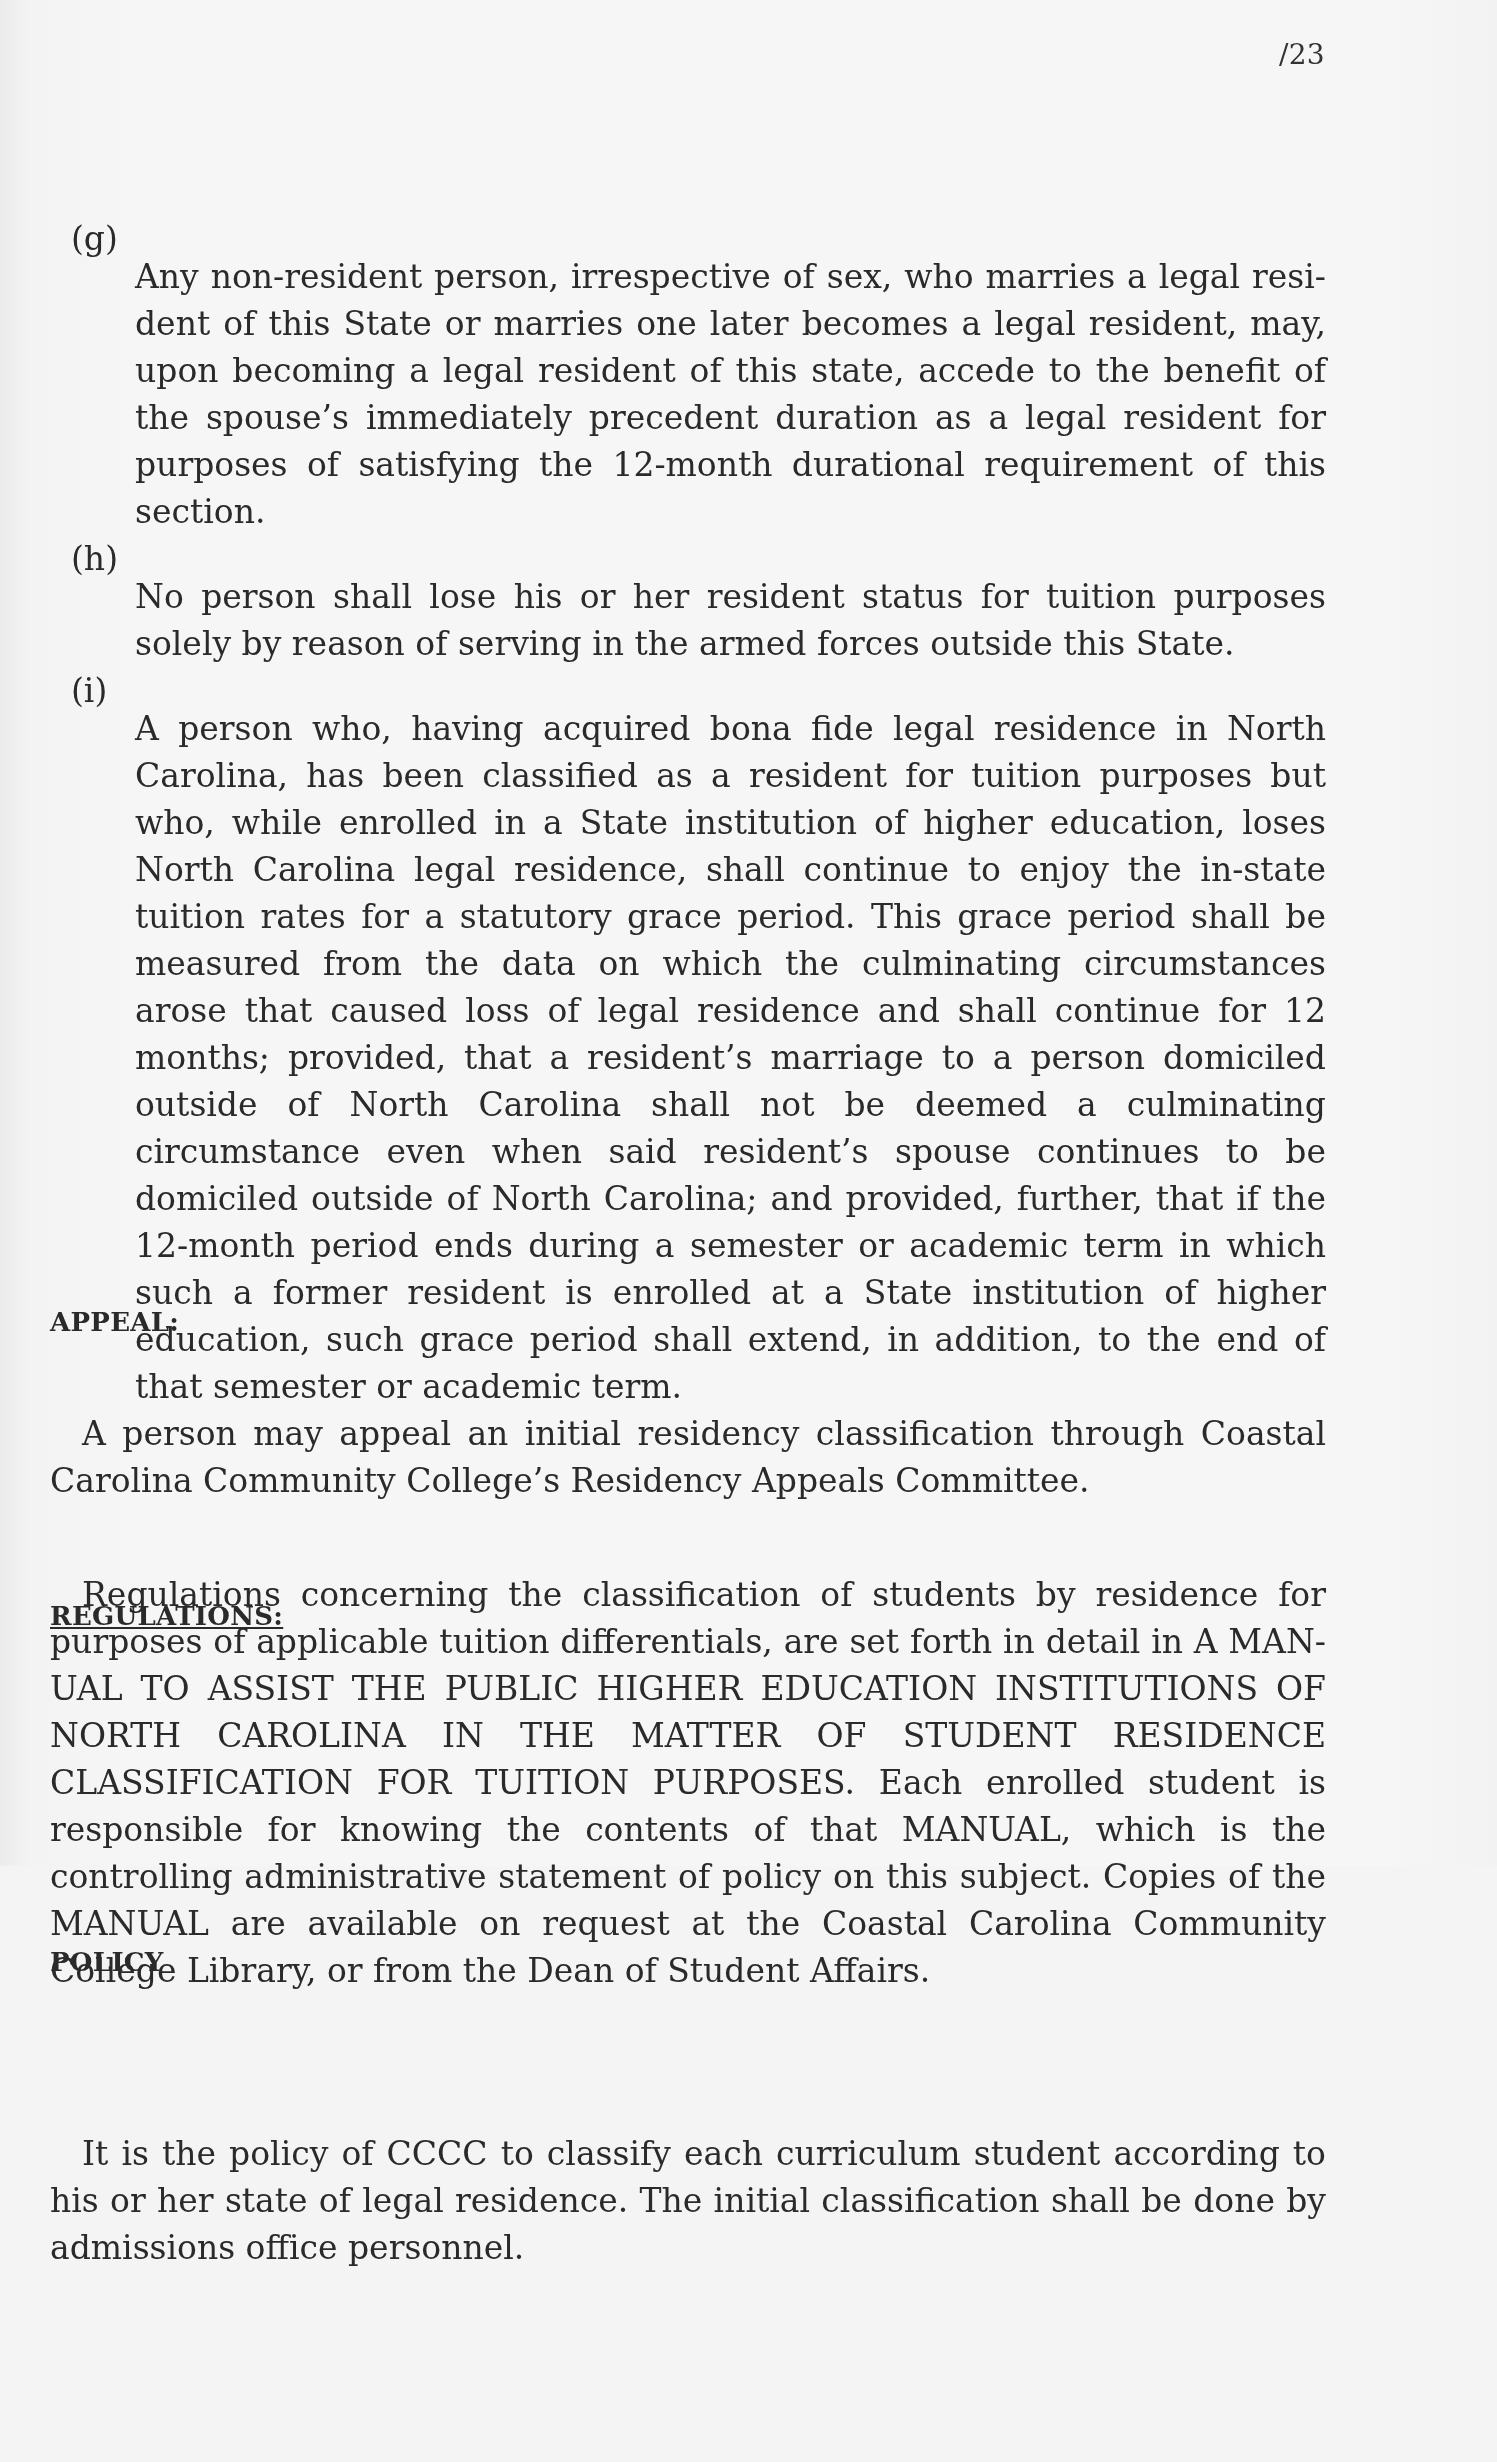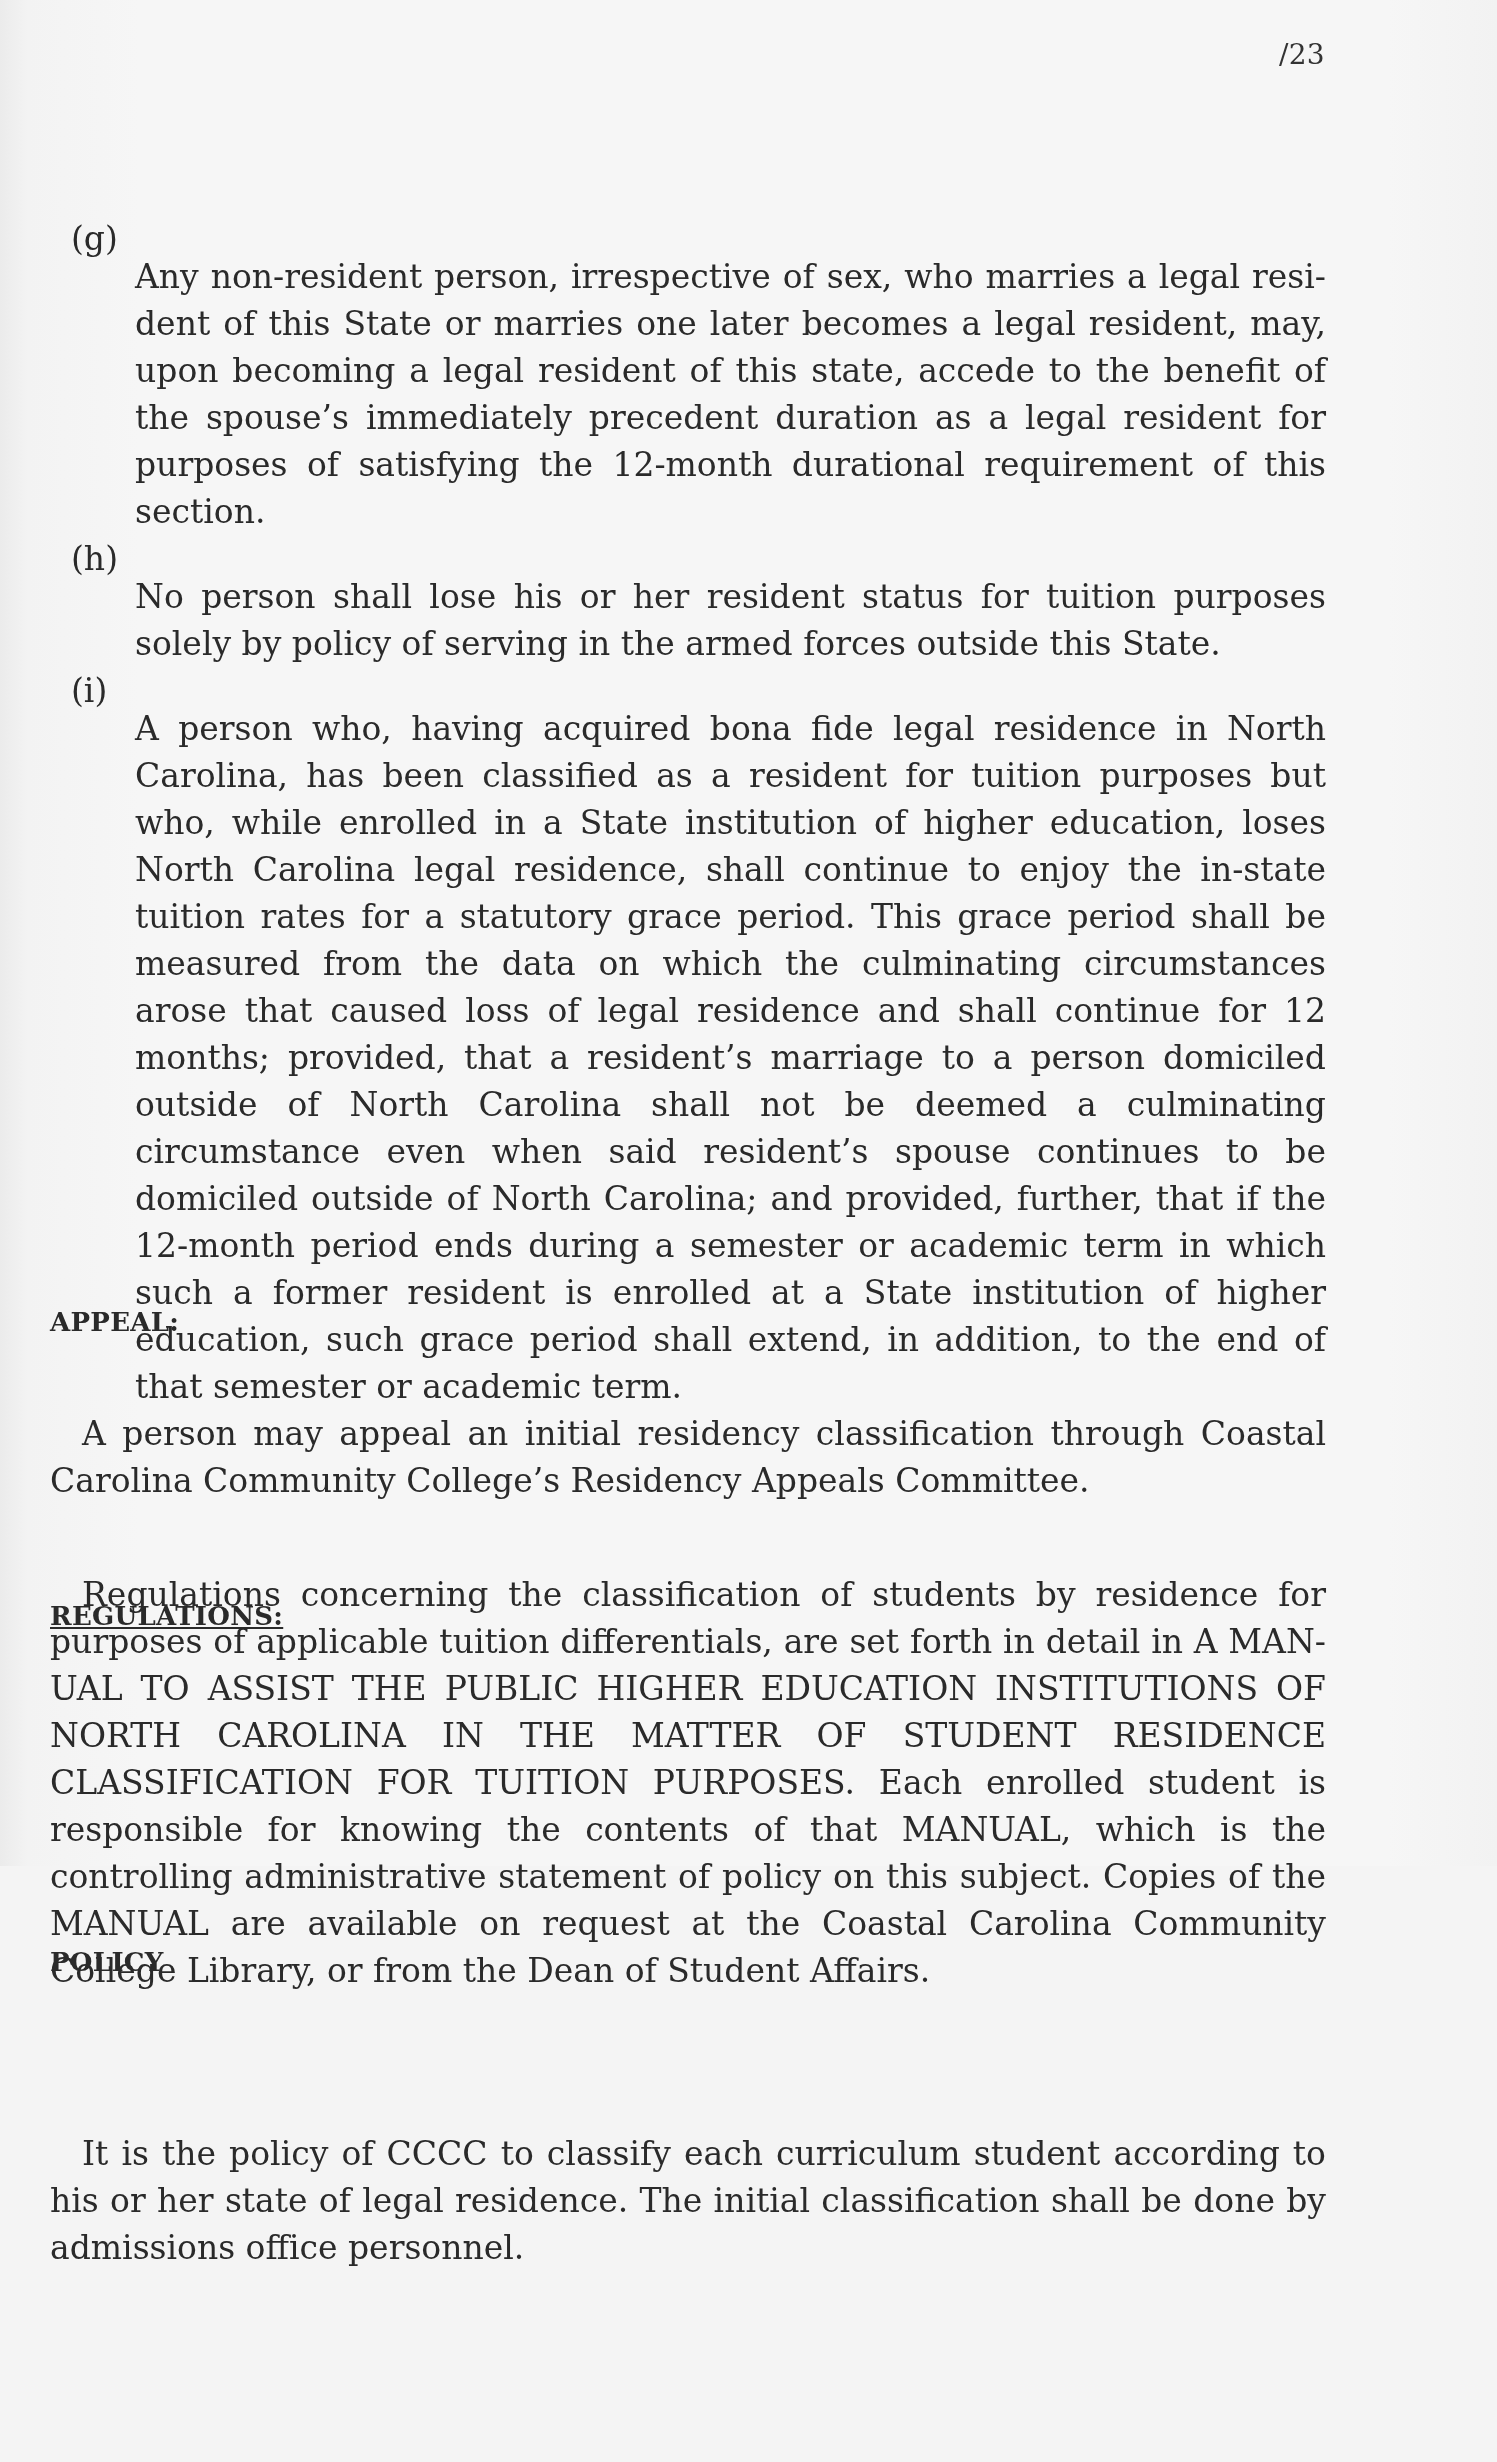--- a/index.html
+++ b/index.html
@@ -87,21 +87,21 @@
 
   <div class="page-number">/23</div>
 
   <div class="text-block list">
     <div class="list-item">
       <span class="list-marker">(g)</span>
       <span class="list-text">Any non-resident person, irrespective of sex, who marries a legal resi­dent of this State or marries one later becomes a legal resident, may, upon becoming a legal resident of this state, accede to the benefit of the spouse’s immediately precedent duration as a legal resident for purposes of satisfying the 12-month durational requirement of this section.</span>
     </div>
     <div class="list-item">
       <span class="list-marker">(h)</span>
-      <span class="list-text">No person shall lose his or her resident status for tuition purposes solely by policy of serving in the armed forces outside this State.</span>
+      <span class="list-text">No person shall lose his or her resident status for tuition purposes solely by reason of serving in the armed forces outside this State.</span>
     </div>
     <div class="list-item">
       <span class="list-marker">(i)</span>
       <span class="list-text">A person who, having acquired bona fide legal residence in North Caro­lina, has been classified as a resident for tuition purposes but who, while enrolled in a State institution of higher education, loses North Caro­lina legal residence, shall continue to enjoy the in-state tuition rates for a statutory grace period. This grace period shall be measured from the data on which the culminating circumstances arose that caused loss of legal residence and shall continue for 12 months; provided, that a resident’s marriage to a person domiciled outside of North Carolina shall not be deemed a culminating circumstance even when said resi­dent’s spouse continues to be domiciled outside of North Carolina; and provided, further, that if the 12-month period ends during a semester or academic term in which such a former resident is enrolled at a State institution of higher education, such grace period shall extend, in addi­tion, to the end of that semester or academic term.</span>
     </div>
   </div>
 
   <div class="section-heading heading-appeal">APPEAL:</div>
   <div class="section-body body-appeal">A person may appeal an initial residency classification through Coastal Carolina Community College’s Residency Appeals Committee.</div>
 

